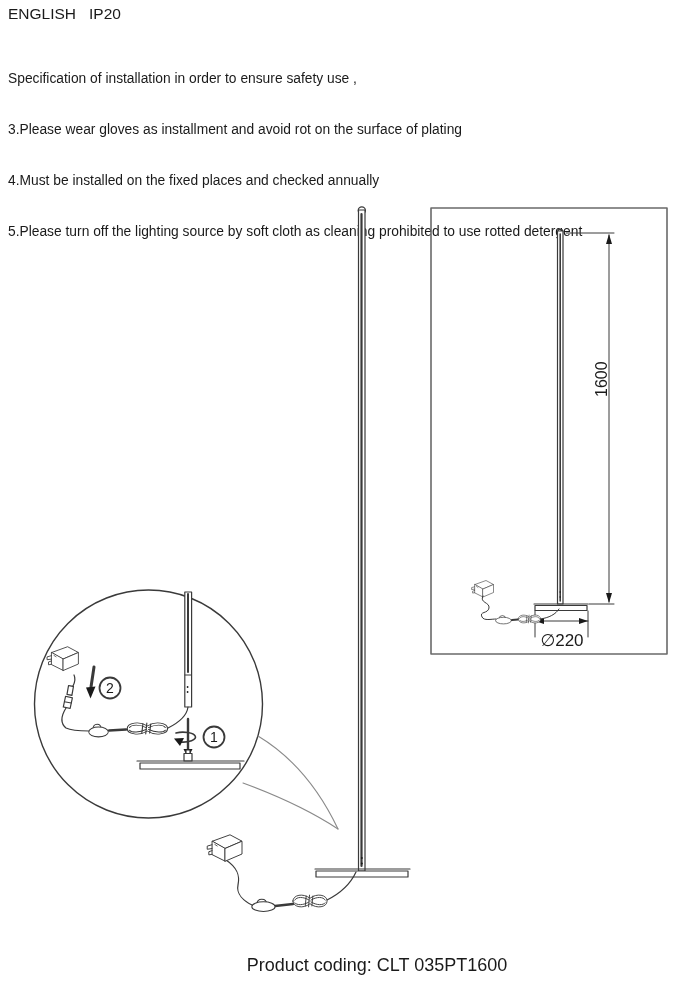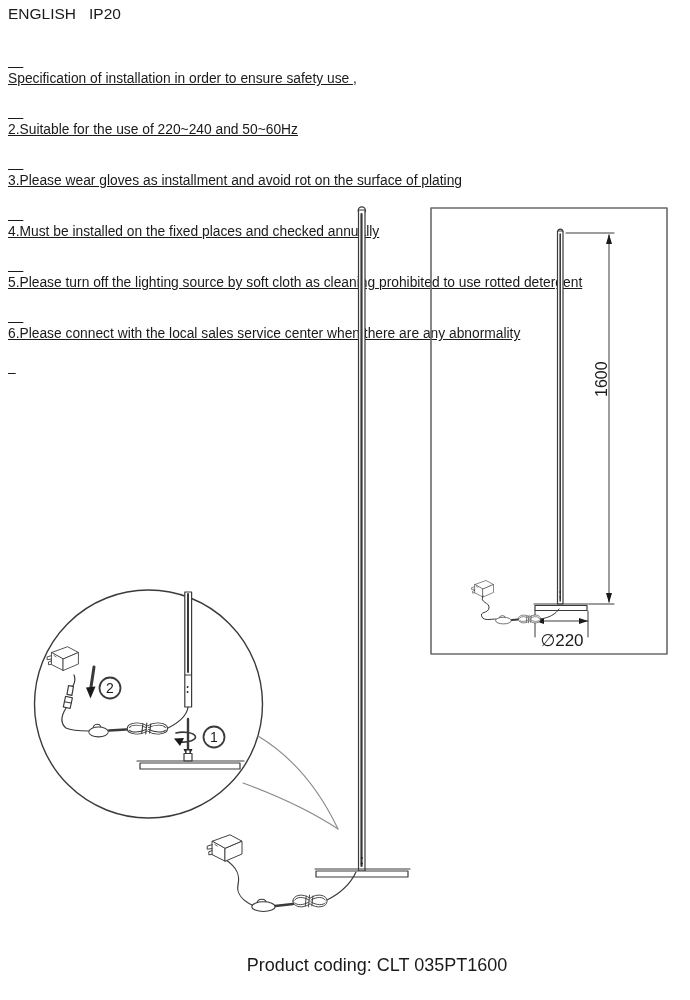--- a/index.html
+++ b/index.html
@@ -2,21 +2,21 @@
 <html><head>
 <meta charset="utf-8">
 <style>
   html,body { margin:0; padding:0; }
   body {
     width:690px; height:1000px; background:#ffffff; position:relative;
     font-family:"Liberation Sans", sans-serif; color:#1a1a1a; overflow:hidden;
   }
   .header { position:absolute; left:8px; top:5px; font-size:15.5px; }
   .header .ip { margin-left:13px; }
-  .spec { position:absolute; left:8px; top:36px; font-size:13.8px; line-height:17px; white-space:pre;text-decoration:underline; }
+  .spec { position:absolute; left:8px; top:36px; font-size:13.8px; line-height:17px; white-space:pre; }
   .footer { position:absolute; left:0; top:955px; width:690px; text-align:center; font-size:18px;padding-left:32px; }
   svg.art { position:absolute; left:0; top:0; }
   .art path, .art rect, .art circle, .art ellipse, .art line, .art polygon, .art polyline {
     stroke:#3a3a3a; stroke-width:1.2; fill:none; stroke-linejoin:round; stroke-linecap:round;
   }
   .art .f   { fill:#ffffff; }
   .art .solid { fill:#1a1a1a; stroke:none; }
   .art .dot { fill:#1a1a1a; stroke:none; }
   .art .thin { stroke-width:1; }
   .art .thick { stroke-width:2.6; }
@@ -31,25 +31,23 @@
 <body>
 
 <div class="sheet">
 
   <div class="header">
     <span>ENGLISH</span><span class="ip">IP20</span>
   </div>
 
   <div class="spec">
     <div>Specification of installation in order to ensure safety use ,</div>
-    <div>2.Suitable for the use of 220~240 and 50~60Hz</div>
     <div>3.Please wear gloves as installment and avoid rot on the surface of plating</div>
     <div>4.Must be installed on the fixed places and checked annually</div>
     <div>5.Please turn off the lighting source by soft cloth as cleaning prohibited to use rotted detergent</div>
-    <div>6.Please connect with the local sales service center when there are any abnormality</div>
   </div>
 
   <svg class="art" width="690" height="1000" viewBox="0 0 690 1000">
     <defs>
       <g id="adapter">
         <path d="M2,15 L9,13 L9,18 L2,19 Z" class="f"></path>
         <path d="M4,22 L10,20 L10,25 L4,26 Z" class="f"></path>
         <polygon points="8,9 30,1 45,9 24,18" class="f"></polygon>
         <polygon points="8,9 24,18 24,34 8,26" class="f"></polygon>
         <polygon points="24,18 45,9 45,25 24,34" class="f"></polygon>

